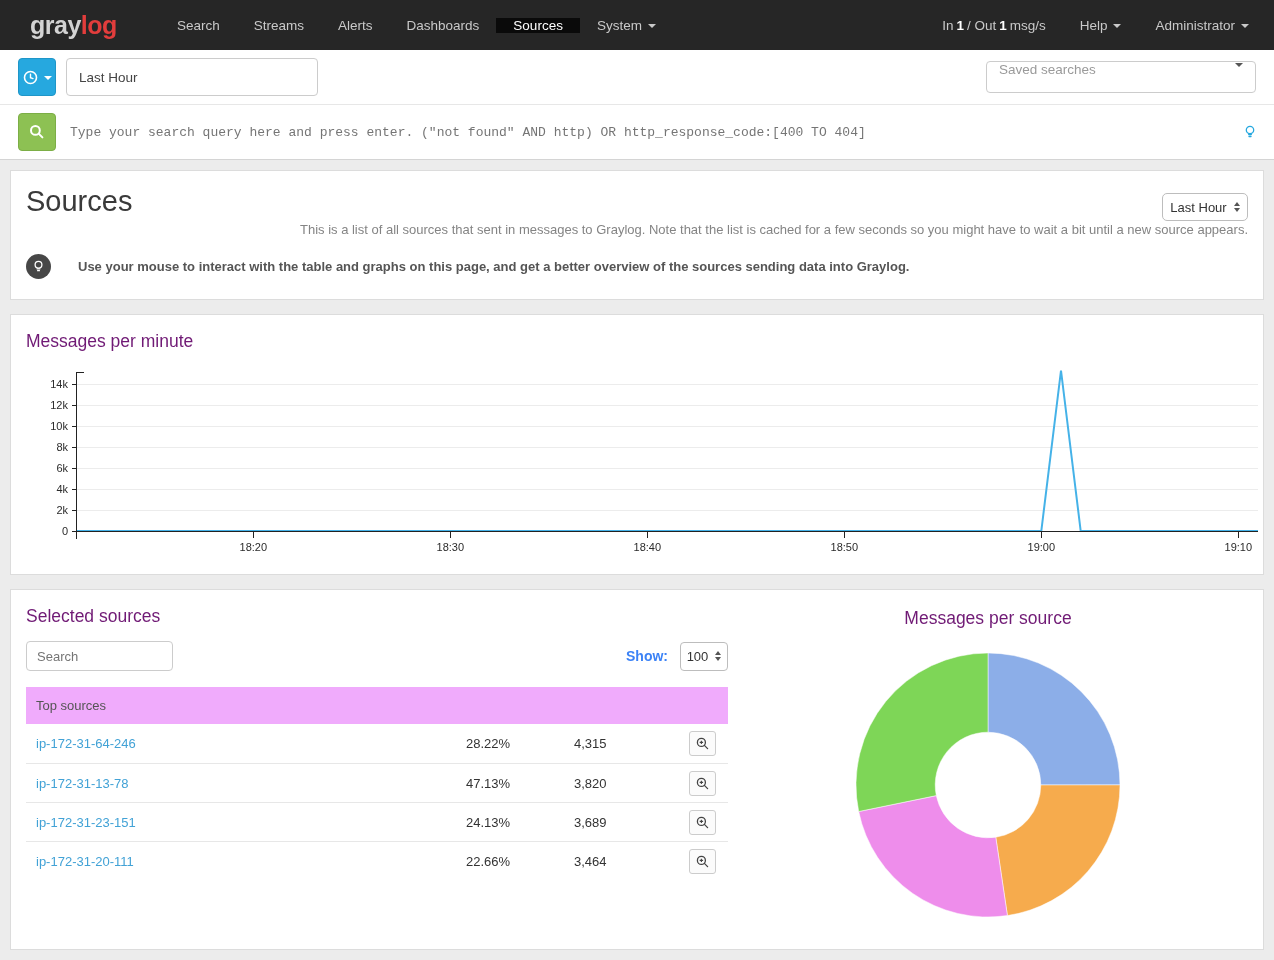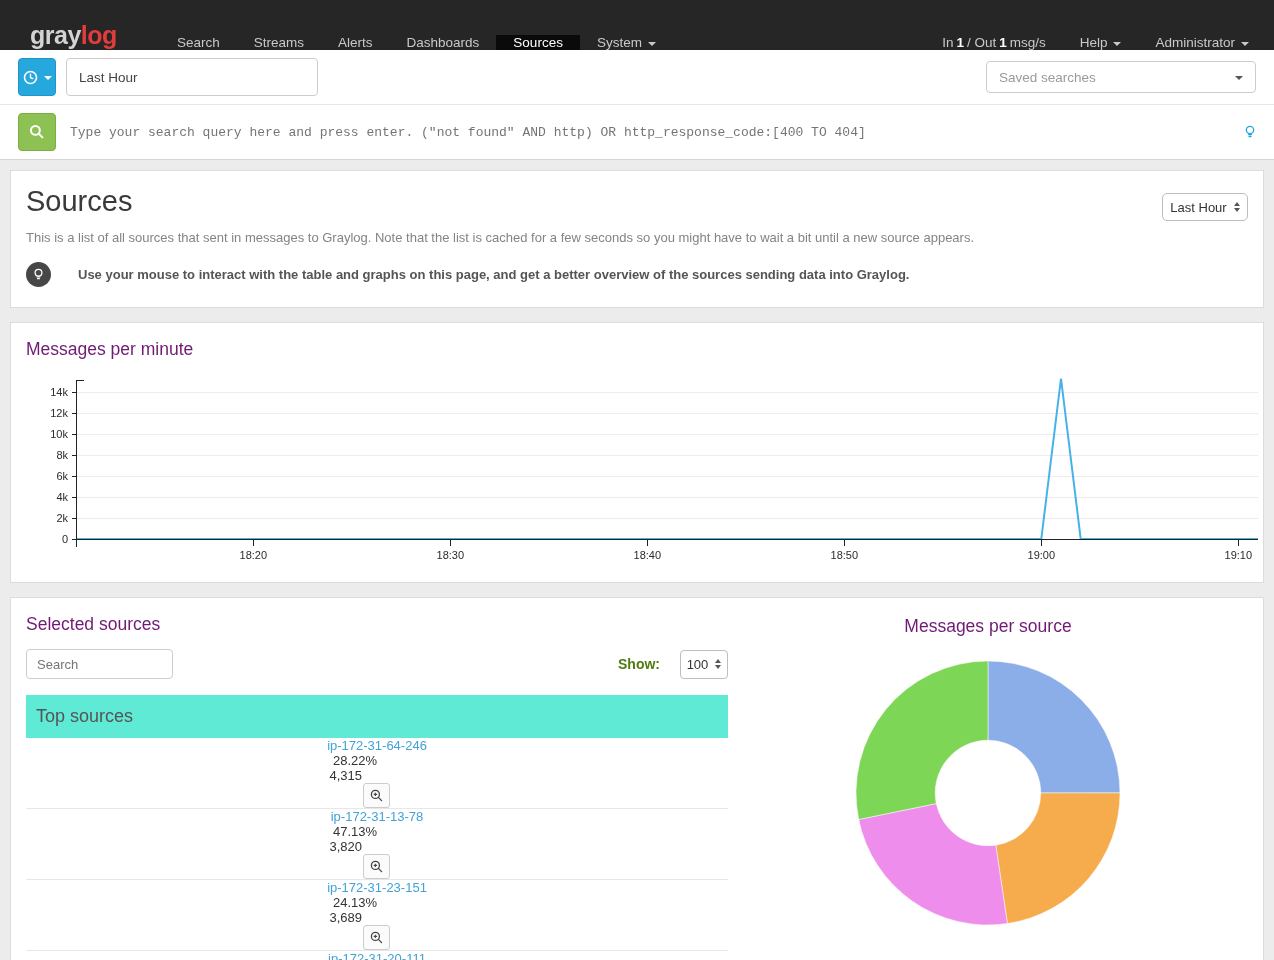--- a/index.html
+++ b/index.html
@@ -1,48 +1,48 @@
 <!DOCTYPE html>
 <html><head>
 <meta charset="utf-8">
 <style>
   * { margin:0; padding:0; box-sizing:border-box; }
   html,body { width:1274px; height:960px; overflow:hidden; }
   body { background:#ececec; font-family:"Liberation Sans", sans-serif; font-size:13px; color:#333; }
 
   
-  .navbar { height:50px; background:#262626; display:flex; align-items:flex-end; }
+  .navbar { height:50px; background:#262626; display:flex; align-items:center; }
   .logo { display:flex; align-items:center; padding:0 28px 0 30px; min-width:160px; cursor:pointer; }
   .logo .brand { font-size:25px; font-weight:bold; letter-spacing:-0.5px; }
   .logo .brand-gray { color:#d3d3d3; }
   .logo .brand-log  { color:#e23d3c; }
   .nav-items { display:flex; align-items:stretch; }
   .nav-item { display:flex; align-items:center; padding:0 17px; color:#c9c9c9; font-size:13.5px; cursor:pointer; }
   .nav-item.active { background:#0a0a0a; color:#fff; }
   .nav-right { margin-left:auto; display:flex; align-items:stretch; padding-right:8px; }
   .nav-item b { color:#fff; font-weight:bold; margin:0 3px; }
   .caret { display:inline-block; width:0; height:0; border-left:4px solid transparent; border-right:4px solid transparent; border-top:4px solid currentColor; margin-left:6px; position:relative; top:1px; }
 
   
   .search-area { background:#fff; border-bottom:1px solid #d4d4d4; }
   .search-row1 { height:54px; display:flex; align-items:center; padding:0 18px; }
   .search-row2 { height:55px; display:flex; align-items:center; padding:0 18px; border-top:1px solid #e7e7e7; }
   .btn-time { width:38px; height:38px; background:#26a8df; border:1px solid #1f96c8; border-radius:4px; color:#fff; display:flex; align-items:center; justify-content:center; cursor:pointer; }
   .time-input { width:252px; height:38px; border:1px solid #ccc; border-radius:4px; margin-left:10px; padding:0 12px; font-size:13.5px; color:#444; font-family:"Liberation Sans",sans-serif; }
-  .saved-searches { margin-left:auto; width:270px; height:32px; border:1px solid #ccc; border-radius:4px; display:flex; align-items:center; padding:0 12px; color:#9a9a9a; font-size:13.5px; cursor:pointer; }
+  .saved-searches { margin-left:auto; width:270px; height:32px; border:1px solid #ccc; border-radius:4px; display:flex; padding:0 12px; color:#9a9a9a; font-size:13.5px; cursor:pointer; }
   .saved-searches .caret { margin-left:auto; color:#555; }
   .btn-search { width:38px; height:38px; background:#8dc153; border:1px solid #7cae46; border-radius:4px; display:flex; align-items:center; justify-content:center; cursor:pointer; }
   .query-input { flex:1; border:none; outline:none; margin-left:14px; font-family:"Liberation Mono", monospace; font-size:13px; color:#8d8d8d; background:transparent; }
   .bulb-blue { margin-left:10px; cursor:pointer; display:flex; }
 
   
   .panel { background:#fff; border:1px solid #dcdcdc; margin:0 10px; }
   .panel-sources-header { margin-top:10px; padding:14px 15px 20px; position:relative; }
   .page-title { font-size:29px; font-weight:400; color:#3a3a3a; }
-  .page-desc { margin-top:12px; font-size:13px; color:#848484; }
+  .page-desc { margin-top:4px; font-size:13px; color:#848484;text-align:right; }
   .tip-row { margin-top:17px; display:flex; align-items:center;gap:15px; }
   .tip-icon { width:25px; height:25px; border-radius:50%; background:#474747; display:flex; align-items:center; justify-content:center; flex:none; }
   .tip-text { margin-left:12px; font-weight:bold; font-size:13px; color:#555; }
   .range-select { position:absolute; right:15px; top:22px; width:86px; height:28px; border:1px solid #bdbdbd; border-radius:5px; background:#fff; display:flex; align-items:center; justify-content:center; font-size:13px; color:#333; cursor:pointer; }
   .stepper { display:inline-flex; flex-direction:column; gap:2px; margin-left:7px; }
   .stepper i { width:0; height:0; border-left:3.5px solid transparent; border-right:3.5px solid transparent; }
   .stepper .up { border-bottom:4px solid #555; }
   .stepper .down { border-top:4px solid #555; }
 
   
@@ -51,32 +51,32 @@
   .chart-svg { display:block; margin-top:14px; }
   .chart-svg text { font-family:"Liberation Sans",sans-serif; font-size:11px; fill:#2b2b2b; }
 
   
   .panel-bottom { margin-top:14px; padding:16px 15px 24px; display:flex; min-height:336px; }
   .left-col { width:702px; flex:none; }
   .right-col { flex:1; display:flex; flex-direction:column; align-items:center; }
   .controls-row { margin-top:14px; display:flex; align-items:center; }
   .table-search { width:147px; height:30px; border:1px solid #ccc; border-radius:4px; padding:0 10px; font-size:13px; color:#444; font-family:"Liberation Sans",sans-serif; }
   .show-group { margin-left:auto; display:flex; align-items:center; }
-  .show-label { font-size:14px; font-weight:bold; color:#4d7c0f; margin-right:20px; }
+  .show-label { font-size:14px; font-weight:bold; color:#3b82f6; margin-right:12px; }
   .show-select { width:48px; height:29px; border:1px solid #bdbdbd; border-radius:4px; display:flex; align-items:center; justify-content:center; font-size:13px; cursor:pointer; }
 
   .src-table { margin-top:16px; width:702px; }
   .thead { display:flex; background:#333; color:#fff; font-weight:bold; font-size:12.5px; }
   .thead > div { padding:8px 10px; }
   .col-name { flex:1; }
   .col-pct { width:108px; flex:none; }
   .col-count { width:115px; flex:none; }
   .col-action { width:49px; flex:none; }
-  .group-row { background:#5eead4; color:#555; font-size:18px; padding:11px 10px; }
-  .trow { display:flex; align-items:center; min-height:39px;flex-direction:column; }
+  .group-row { background:#f0abfc; color:#555; font-size:13px; padding:11px 10px; }
+  .trow { display:flex; align-items:center; min-height:39px; }
   .trow + .trow { border-top:1px solid #e7e7e7; }
   .trow > div { padding:0 10px; }
   .src-link { color:#42a2d6; text-decoration:none; cursor:pointer; }
   .zoom-btn { width:27px; height:25px; border:1px solid #ccc; border-radius:3px; background:#fbfbfb; display:flex; align-items:center; justify-content:center; cursor:pointer; }
 
   .donut-title { margin-top:2px; }
   .donut-svg { margin-top:16px; display:block; }
 </style>
 </head>
 <body>

